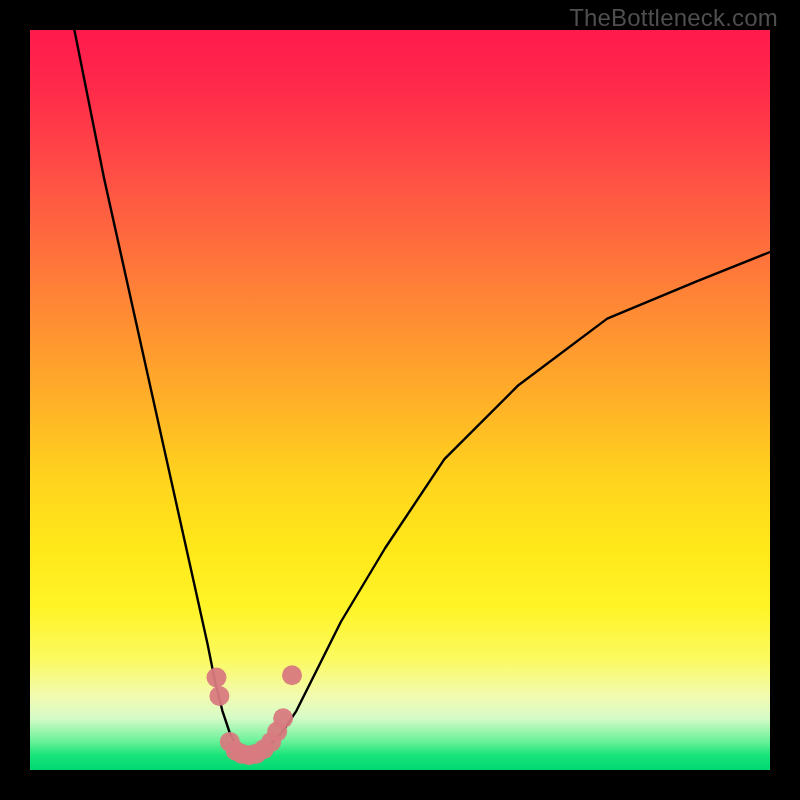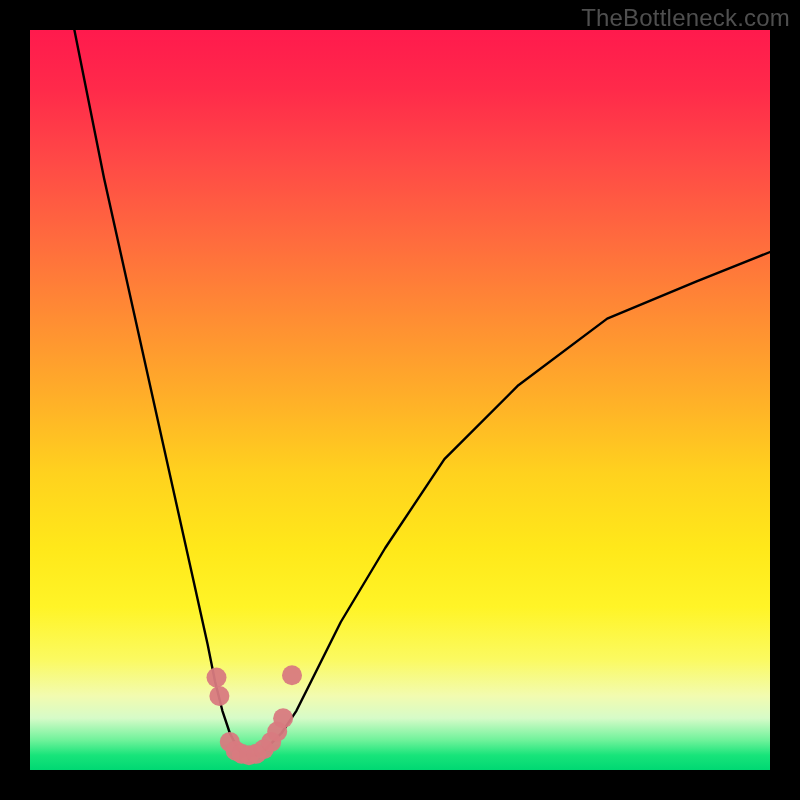--- a/index.html
+++ b/index.html
@@ -43,21 +43,21 @@
       #f2fbb0 90%,
       #d6fbc8 93%,
       #6ef29a 96%,
       #18e47a 98%,
       #00d873 100%
     );
   }
   .watermark {
     position: absolute;
     top: 4px;
-    right: 10px;
+    right: 22px;
     color: #4f4f4f;
     font-size: 24px;
     font-weight: 500;
     letter-spacing: 0.2px;
     user-select: none;
   }
   svg.curve {
     position: absolute;
     left: 0; top: 0;
     width: 740px;

